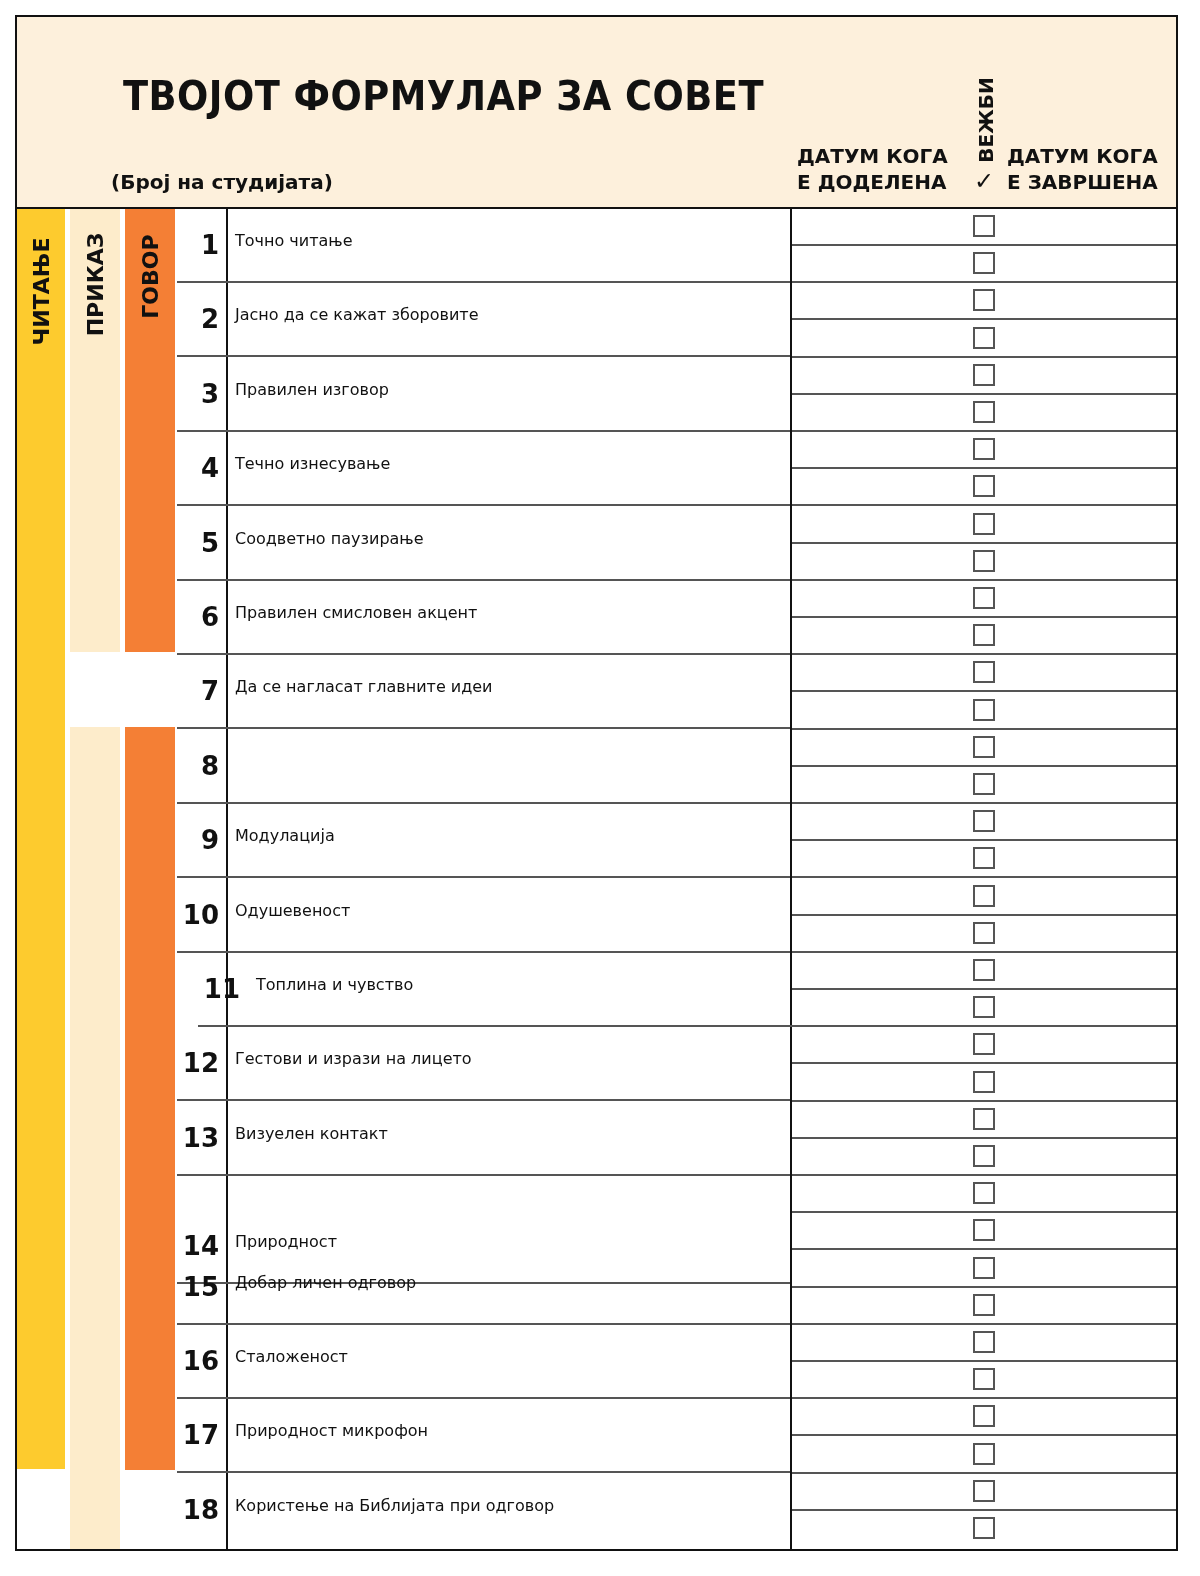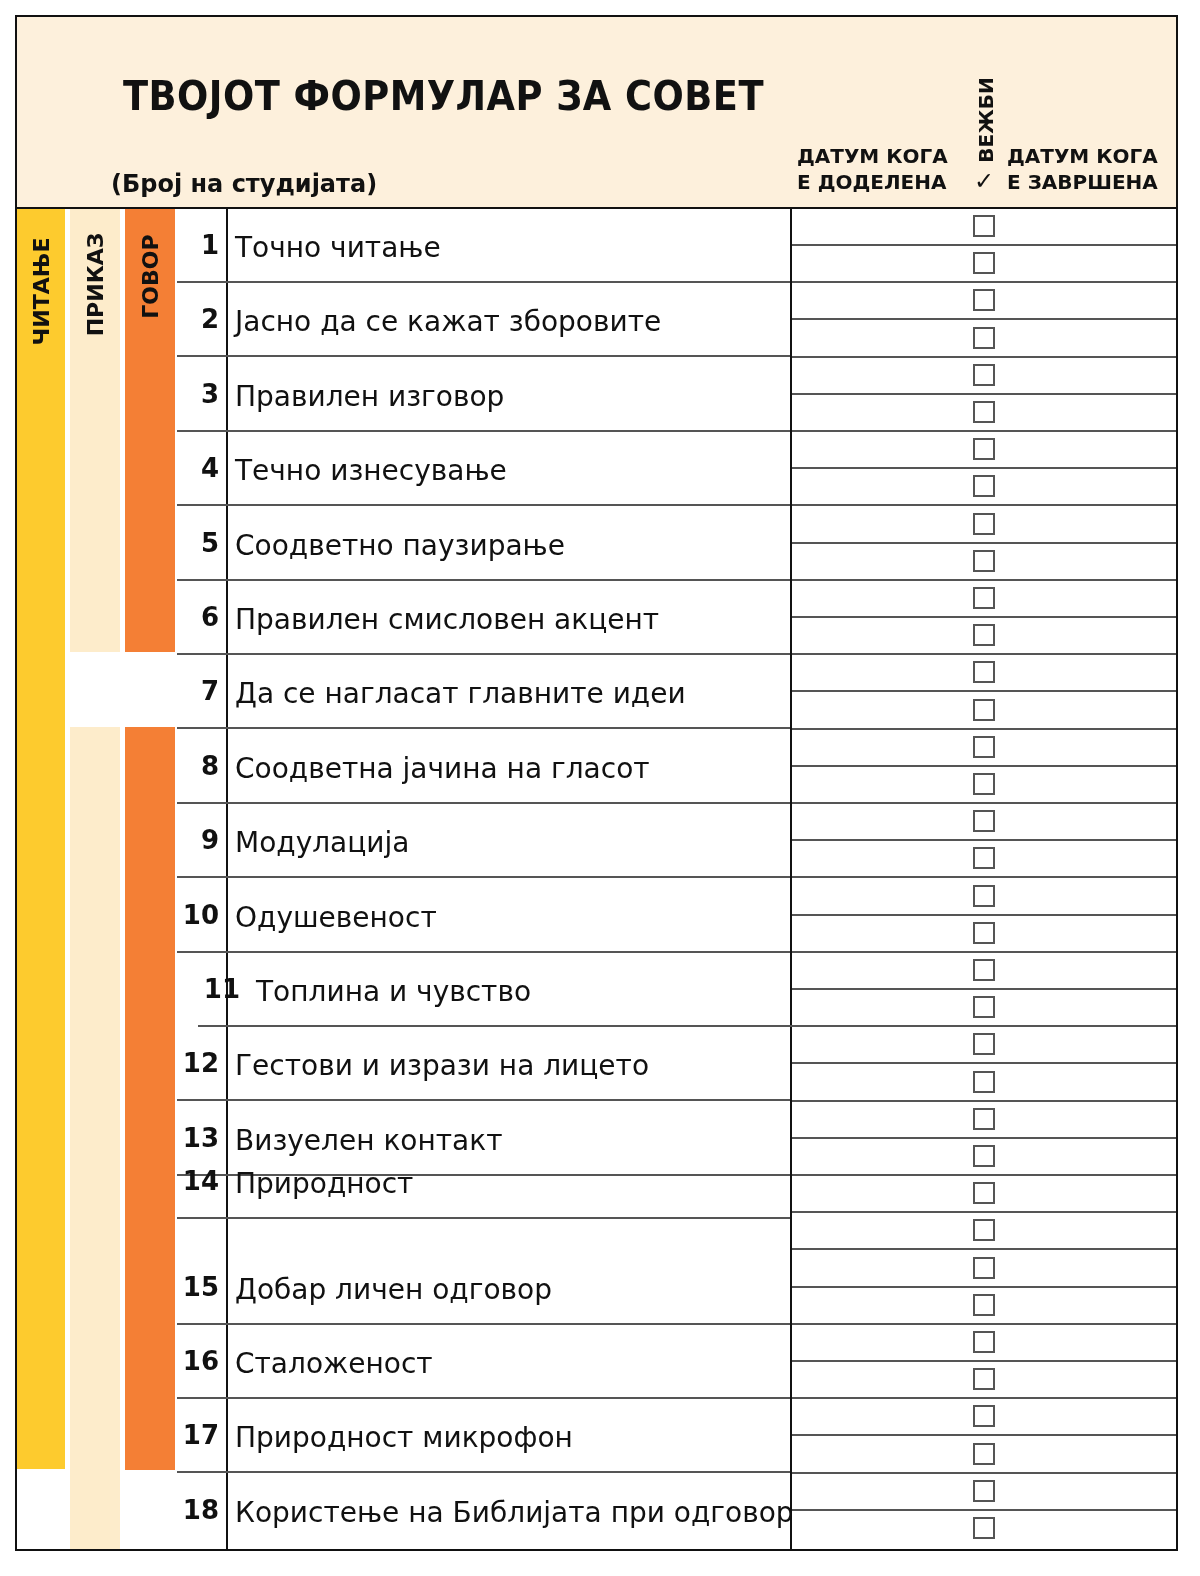--- a/index.html
+++ b/index.html
@@ -1,33 +1,33 @@
 <!DOCTYPE html>
 <html><head>
 <meta charset="utf-8">
 <style>
   html, body { margin: 0; padding: 0; background: #ffffff; }
   body { width: 1200px; height: 1576px; position: relative; font-family: "DejaVu Sans", "Liberation Sans", sans-serif; color: #111; }
   .form { position: absolute; left: 15px; top: 15px; width: 1163px; height: 1536px; border: 2px solid #111; box-sizing: border-box; overflow: hidden; }
   .header { position: absolute; left: 0; top: 0; width: 100%; height: 192px; background: #fdf0dc; border-bottom: 2px solid #111; box-sizing: border-box; padding-left: 31px; }
   .title { position: absolute; left: 106px; top: 56px; font-size: 40px; font-weight: bold; letter-spacing: 0.5px; transform: scaleX(0.92); transform-origin: left; white-space: nowrap; }
-  .subtitle { position: absolute; left: 94px; top: 153px; font-size: 24px; font-weight: bold; white-space: nowrap; }
+  .subtitle { position: absolute; left: 94px; top: 153px; font-size: 20px; font-weight: bold; white-space: nowrap; }
   .col-h { position: absolute; font-size: 20px; font-weight: bold; line-height: 26px; text-align: left; white-space: nowrap; }
   .col-assigned { left: 780px; top: 126px; }
   .col-completed { left: 990px; top: 126px; }
   .col-ex { position: absolute; left: 958px; top: 58px; width: 22px; height: 90px; }
   .col-ex span { position: absolute; left: 50%; top: 50%; transform: translate(-50%,-50%) rotate(-90deg); font-size: 20px; font-weight: bold; white-space: nowrap; }
   .check-mark { position: absolute; left: 957px; top: 150px; font-size: 24px; font-weight: bold; }
 
   .bar { position: absolute; }
   .bar-label { position: absolute; left: 50%; transform: translateX(-50%) rotate(-90deg); transform-origin: center; font-weight: bold; font-size: 22px; white-space: nowrap; }
   .vline { position: absolute; background: #111; }
   .row { position: absolute; left: 160px; width: 613px; height: 74px; border-bottom: 2px solid #555; box-sizing: border-box; }
   .row-num { position: absolute; left: 0; width: 42px; text-align: right; top: 21px; font-size: 26px; font-weight: bold; }
-  .row-label { position: absolute; left: 58px; top: 22px; font-size: 28px; white-space: nowrap; }
+  .row-label { position: absolute; left: 58px; top: 22px; font-size: 16px; white-space: nowrap; }
   .grid-row { position: absolute; left: 775px; width: 386px; height: 37px; border-bottom: 2px solid #555; box-sizing: border-box; }
   .cb { position: absolute; left: 181px; top: 6px; width: 22px; height: 22px; border: 2px solid #555; box-sizing: border-box; background: #fff; }
 </style>
 </head>
 <body>
 
 <div class="form">
   <div class="header">
     <div class="title">ТВОЈОТ ФОРМУЛАР ЗА СОВЕТ</div>
     <div class="subtitle">(Број на студијата)</div>
@@ -126,21 +126,20 @@
     <div class="row-label">Да се нагласат главните идеи</div>
       </div>
       <div class="grid-row" style="top: 638.4px;">
         <div class="cb"></div>
       </div>
       <div class="grid-row" style="top: 675.6px;">
         <div class="cb"></div>
       </div>
       <div class="row" style="top: 712.8px;">
         <div class="row-num">8</div>
-    <div class="row-label">Соодветна јачина на гласот</div>
       </div>
       <div class="grid-row" style="top: 712.8px;">
         <div class="cb"></div>
       </div>
       <div class="grid-row" style="top: 750px;">
         <div class="cb"></div>
       </div>
       <div class="row" style="top: 787.2px;">
         <div class="row-num">9</div>
     <div class="row-label">Модулација</div>
@@ -184,21 +183,21 @@
       <div class="row" style="top: 1084.8px;">
         <div class="row-num">13</div>
     <div class="row-label">Визуелен контакт</div>
       </div>
       <div class="grid-row" style="top: 1084.8px;">
         <div class="cb"></div>
       </div>
       <div class="grid-row" style="top: 1122px;">
         <div class="cb"></div>
       </div>
-      <div class="row" style="top: 1128px;">
+      <div class="row" style="top: 1193px;">
         <div class="row-num">14</div>
     <div class="row-label">Природност</div>
       </div>
       <div class="grid-row" style="top: 1159.2px;">
         <div class="cb"></div>
       </div>
       <div class="grid-row" style="top: 1196.4px;">
         <div class="cb"></div>
       </div>
       <div class="row" style="top: 1233.6px;">

